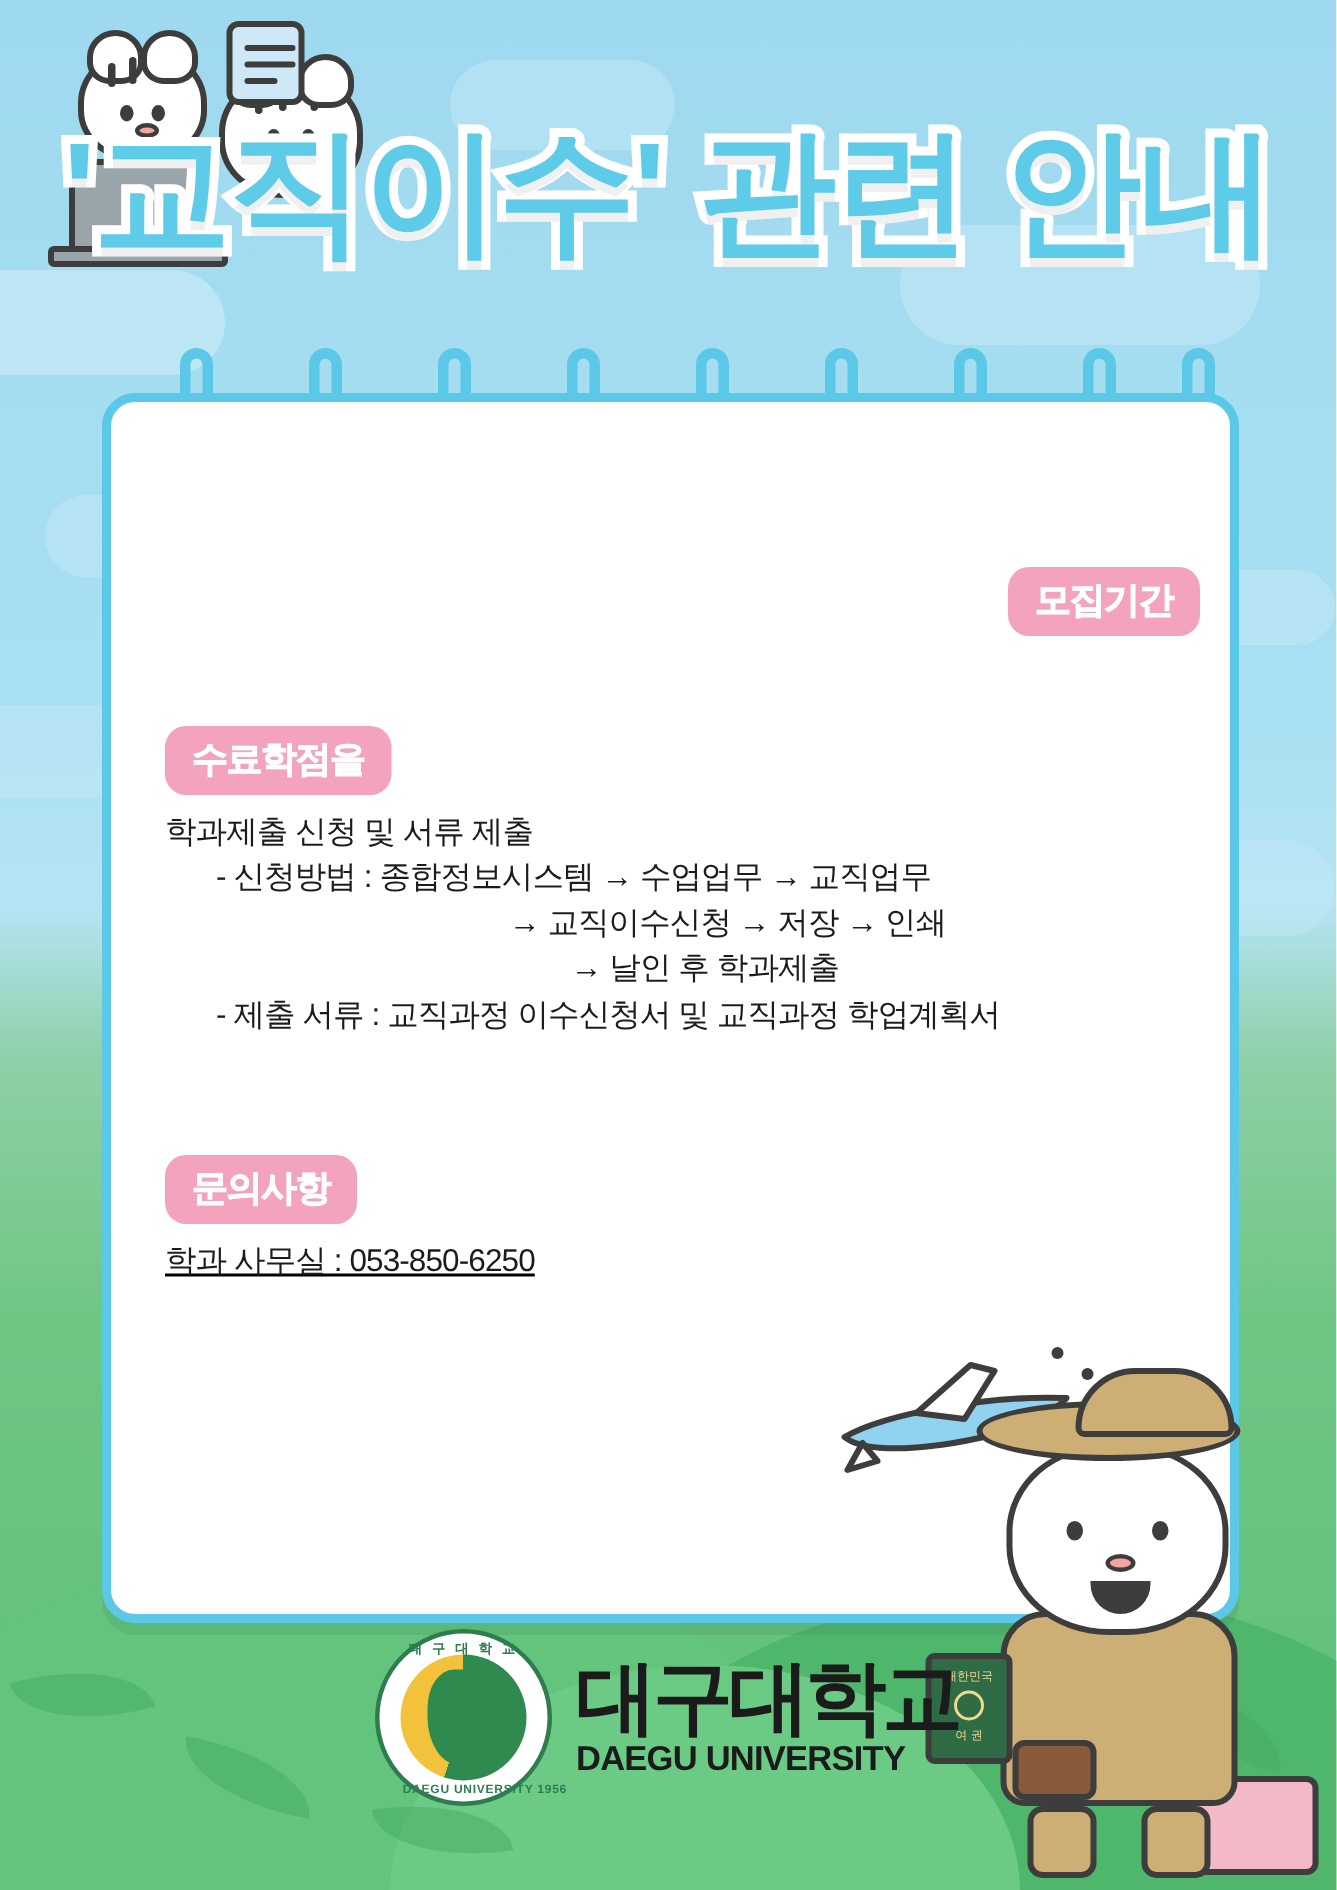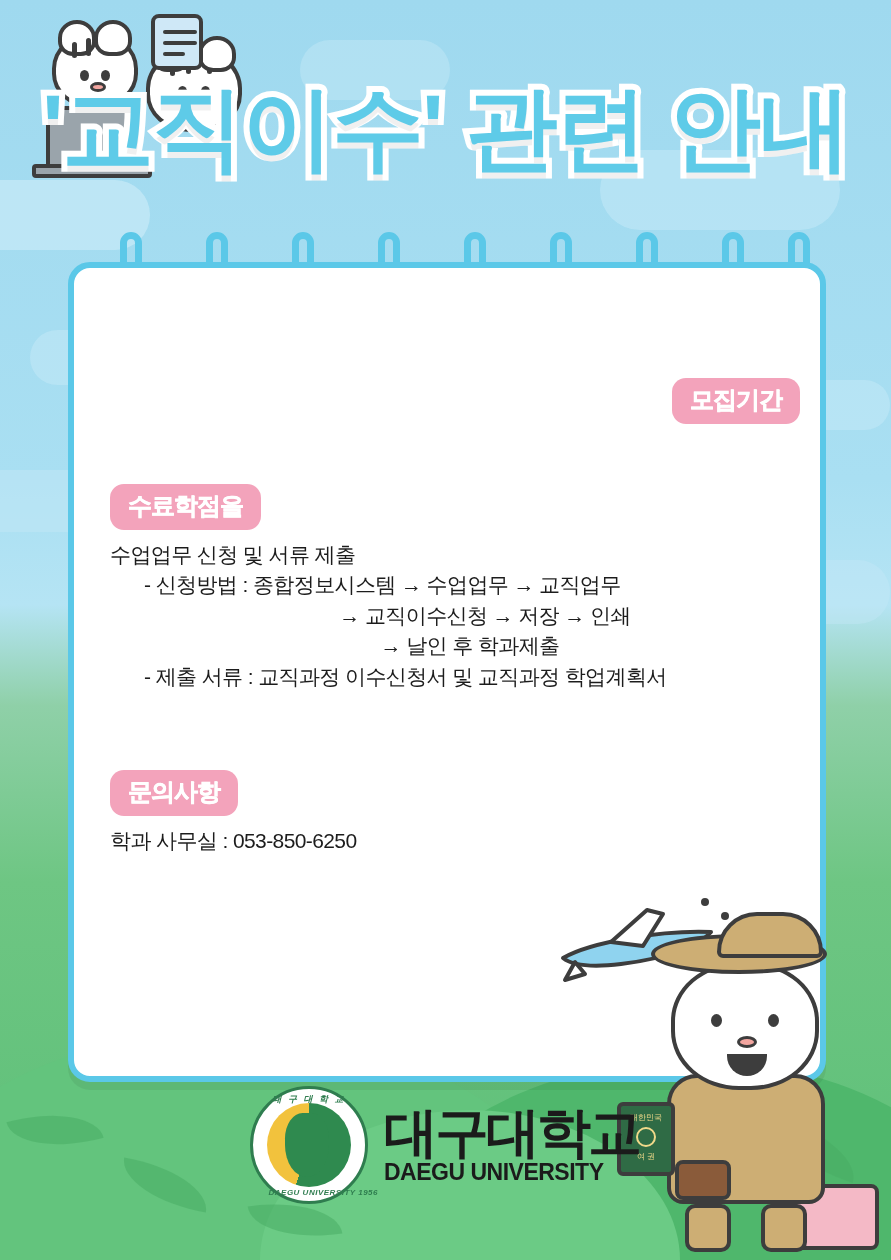--- a/index.html
+++ b/index.html
@@ -113,21 +113,21 @@
   
   #plane { position:absolute; right:160px; bottom:268px; width:180px; height:90px; }
   .dots { position:absolute; right:118px; bottom:318px; }
   .dot { position:absolute; width:8px; height:8px; background:#3d3d3d; border-radius:50%; }
 
   
   #logo-area { position:absolute; left:250px; bottom:56px; display:flex; align-items:center; gap:16px;}
   .seal {
     width:118px;height:118px;border-radius:50%;
     border:3px solid #2f7d4f; position:relative; background:#fff;
-    display:flex;align-items:center;justify-content:center;font-style:italic;
+    display:flex;align-items:center;justify-content:center;
   }
   .seal-inner{
     width:84px;height:84px;border-radius:50%;
     background:conic-gradient(#2f8a4f 0 55%, #f2c23d 55% 100%);
     position:relative;
   }
   .seal-inner::after{
     content:""; position:absolute; left:18px; top:10px; width:44px;height:64px;
     background:#2f8a4f; border-radius:40% 40% 50% 50%;
   }
@@ -217,28 +217,28 @@
 
   <div id="content">
 
 
     <div class="sec" style="margin-top:58px;text-align:right;">
       <div class="block"><span class="tag">모집기간</span></div>
     </div>
 
     <div class="sec" style="margin-top:60px;">
       <div class="block"><span class="tag">수료학점을</span></div>
-      <div class="body-text mt10">수업업무 신청 및 서류 제출</div>
+      <div class="body-text mt10">학과제출 신청 및 서류 제출</div>
       <div class="body-text indent1">- 신청방법 : 종합정보시스템 → 수업업무 → 교직업무</div>
       <div class="body-text center-ind" style="padding-left:60px;">→ 교직이수신청 → 저장 → 인쇄</div>
       <div class="body-text center-ind" style="padding-left:30px;">→ 날인 후 학과제출</div>
       <div class="body-text indent1">- 제출 서류 : 교직과정 이수신청서 및 교직과정 학업계획서</div>
     </div>
 
-    <div class="sec" style="margin-top:78px;">
+    <div class="sec" style="margin-top:78px;text-decoration:underline;">
       <div class="block"><span class="tag">문의사항</span></div>
       <div class="body-text mt10">학과 사무실 : 053-850-6250</div>
     </div>
   </div>
 
   <svg id="plane" viewBox="0 0 180 90">
     <path d="M12 56 C40 40, 110 28, 160 30 C150 42, 120 56, 70 62 C45 65, 22 64, 12 56 Z" fill="#8fd3ef" stroke="#3d3d3d" stroke-width="4" stroke-linejoin="round"></path>
     <path d="M60 40 L96 8 L112 12 L92 44 Z" fill="#ffffff" stroke="#3d3d3d" stroke-width="4" stroke-linejoin="round"></path>
     <path d="M24 60 L14 78 L34 72 Z" fill="#ffffff" stroke="#3d3d3d" stroke-width="4" stroke-linejoin="round"></path>
   </svg>

